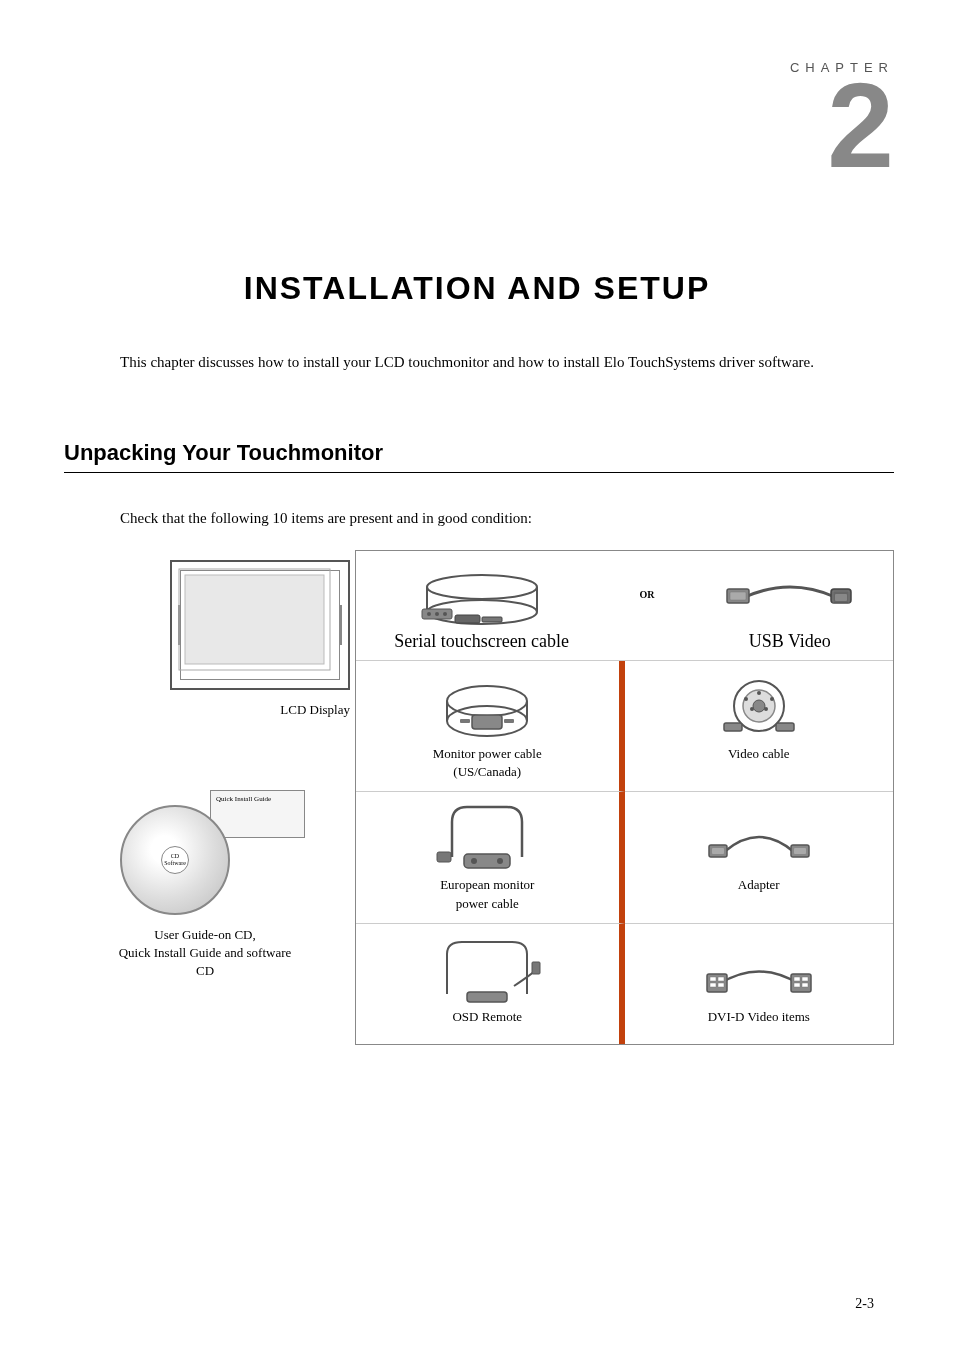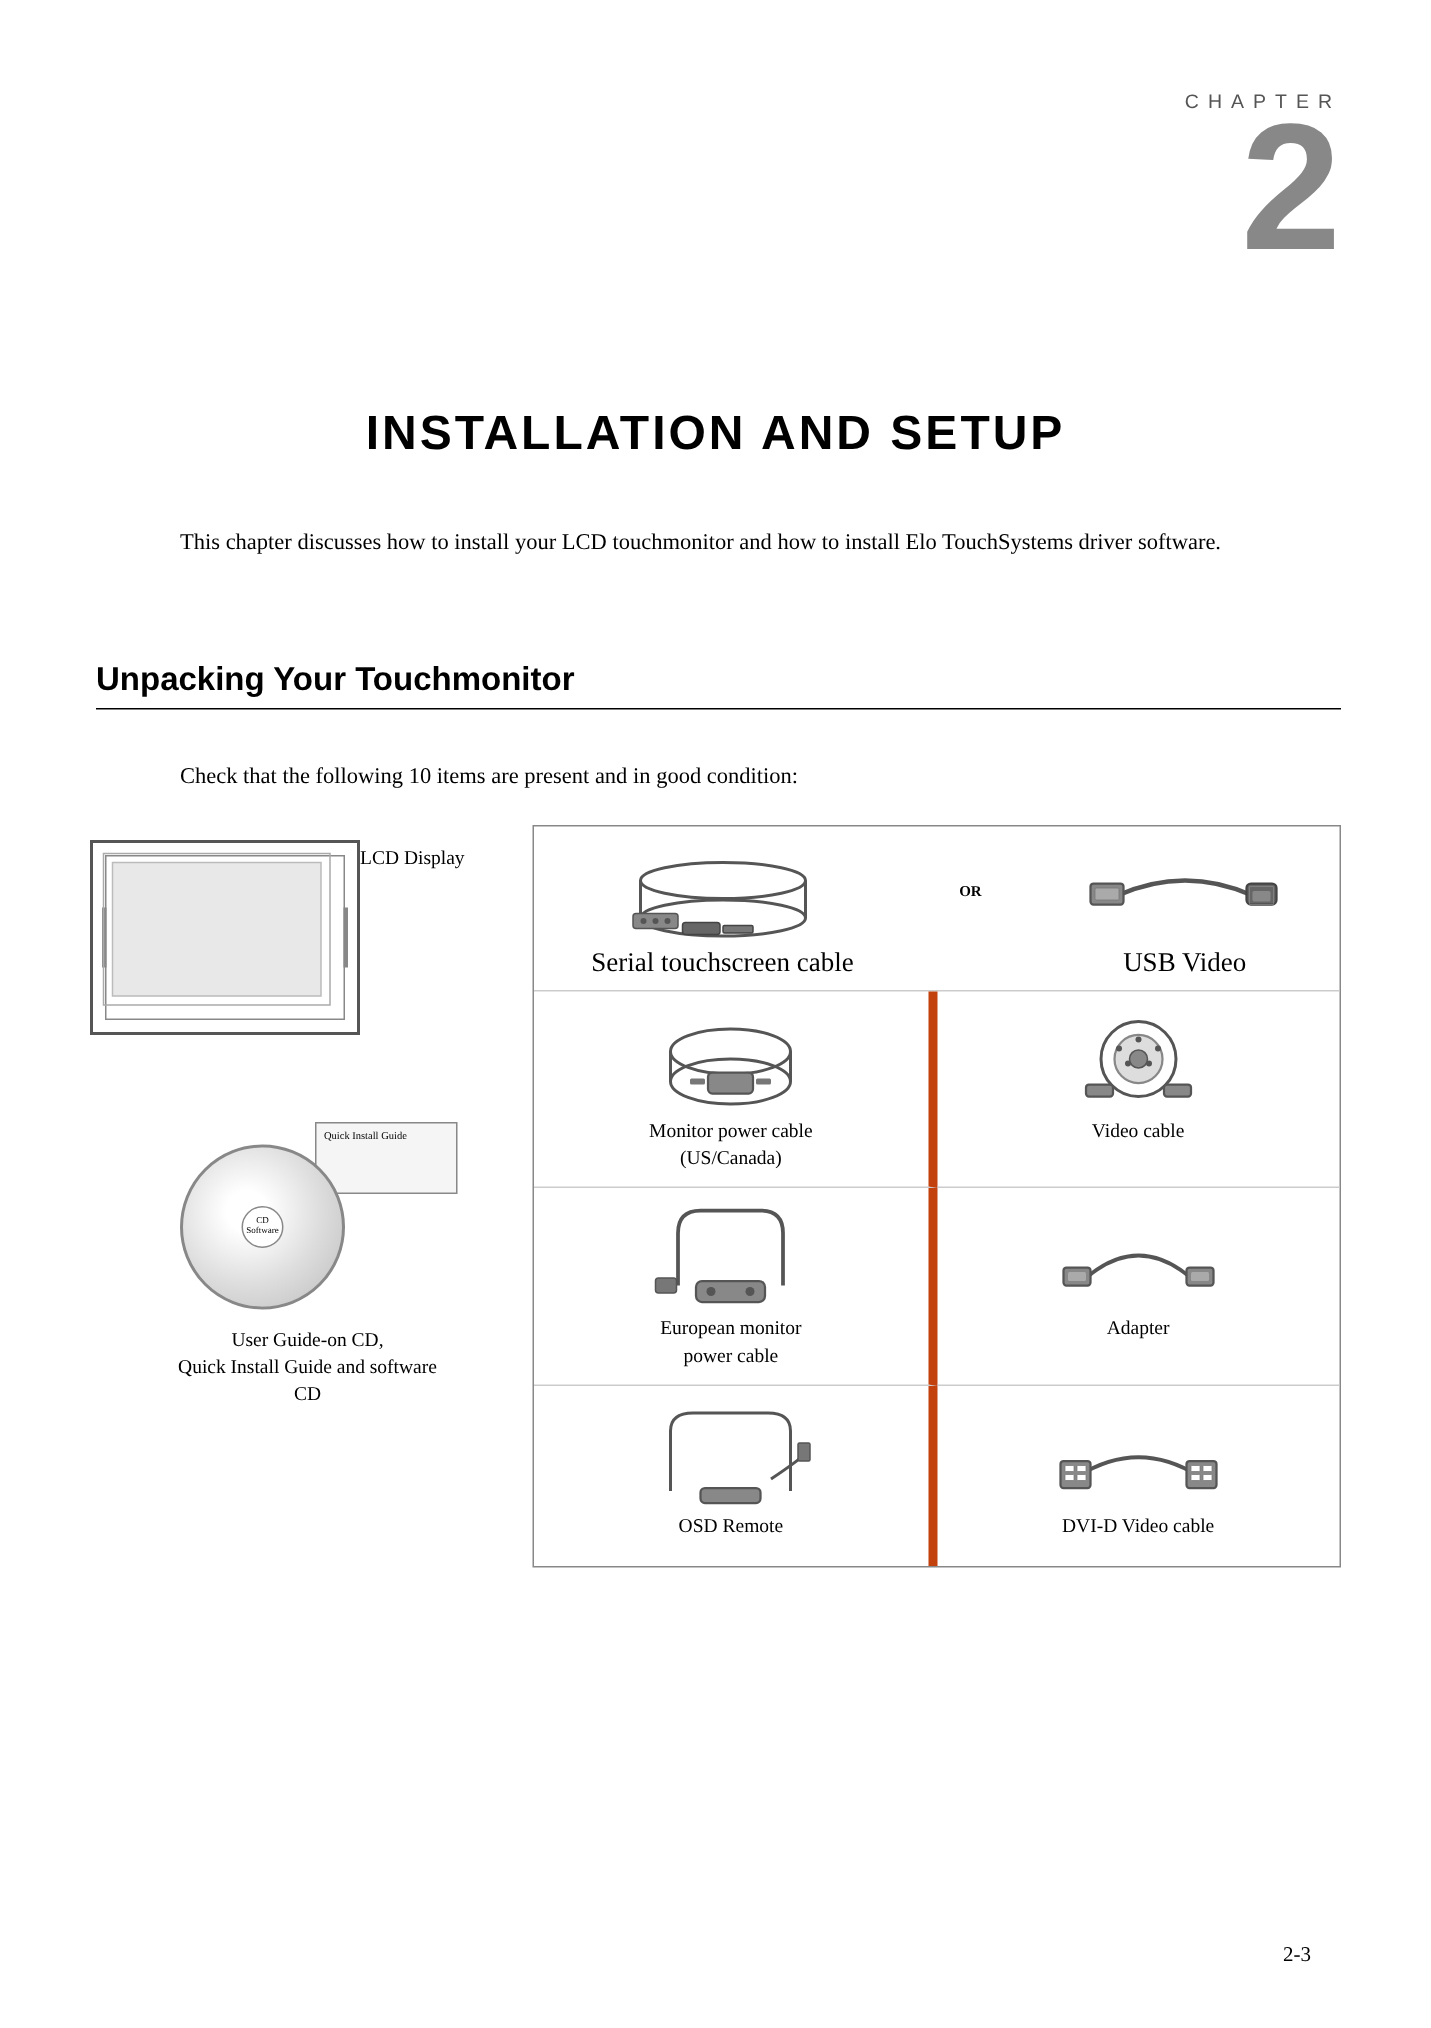--- a/index.html
+++ b/index.html
@@ -243,33 +243,33 @@
   <h2>Unpacking Your Touchmonitor</h2>
   <hr class="section-divider">
 </div>
 
 <div class="checklist-text">Check that the following 10 items are present and in good condition:</div>
 
 <div class="items-grid">
 
   <div class="left-panel">
 
-    <div style="display:flex; flex-direction:row; align-items:flex-start; padding-top:10px;">
+    <div style="display:flex; flex-direction:column; align-items:flex-end; padding-top:10px;">
       <div class="lcd-display">
         <div class="lcd-stand-left"></div>
         <div class="lcd-stand-right"></div>
         <svg width="155" height="105" viewBox="0 0 155 105" style="position:absolute;left:5px;top:5px;">
           <rect x="2" y="2" width="151" height="101" fill="none" stroke="#aaa" stroke-width="1"></rect>
           <rect x="8" y="8" width="139" height="89" fill="#e8e8e8" stroke="#bbb" stroke-width="1"></rect>
         </svg>
       </div>
       <div class="lcd-label">LCD Display</div>
     </div>
 
-    <div style="display:flex; flex-direction:column; align-items:center; margin-top:50px;">
+    <div style="display:flex; flex-direction:column; align-items:center; margin-top:72px;">
       <div style="position:relative; width:200px; height:130px;">
 
         <div style="position:absolute; right:0; top:0; width:95px; height:48px; border:1px solid #888; background:#f5f5f5; font-size:7px; padding:4px 5px; line-height:1.3;">
           <span>Quick Install Guide</span>
         </div>
 
         <div style="position:absolute; left:15px; top:15px; width:110px; height:110px; border-radius:50%; border:2px solid #888; background:radial-gradient(circle at 40% 40%, #fff 15%, #ddd 55%, #bbb 100%); display:flex; align-items:center; justify-content:center;">
           <div style="width:28px; height:28px; border-radius:50%; border:1.5px solid #888; background:#fff; display:flex; align-items:center; justify-content:center; font-size:7px;">
             <span style="font-size:6px; text-align:center; line-height:1.1;">CD Software</span>
           </div>
@@ -408,20 +408,20 @@
           <rect x="14" y="43" width="6" height="4" rx="0.5" fill="#fff" stroke="#777" stroke-width="0.5"></rect>
           <rect x="6" y="49" width="6" height="4" rx="0.5" fill="#fff" stroke="#777" stroke-width="0.5"></rect>
           <rect x="14" y="49" width="6" height="4" rx="0.5" fill="#fff" stroke="#777" stroke-width="0.5"></rect>
 
           <rect x="87" y="40" width="20" height="18" rx="2" fill="#888" stroke="#555" stroke-width="1.5"></rect>
           <rect x="90" y="43" width="6" height="4" rx="0.5" fill="#fff" stroke="#777" stroke-width="0.5"></rect>
           <rect x="98" y="43" width="6" height="4" rx="0.5" fill="#fff" stroke="#777" stroke-width="0.5"></rect>
           <rect x="90" y="49" width="6" height="4" rx="0.5" fill="#fff" stroke="#777" stroke-width="0.5"></rect>
           <rect x="98" y="49" width="6" height="4" rx="0.5" fill="#fff" stroke="#777" stroke-width="0.5"></rect>
         </svg>
-        <div class="item-label">DVI-D Video cable</div>
+        <div class="item-label">DVI-D Video items</div>
       </div>
 
     </div>
   </div>
 </div>
 
 <div class="page-number">2-3</div>
 
 </body></html>

